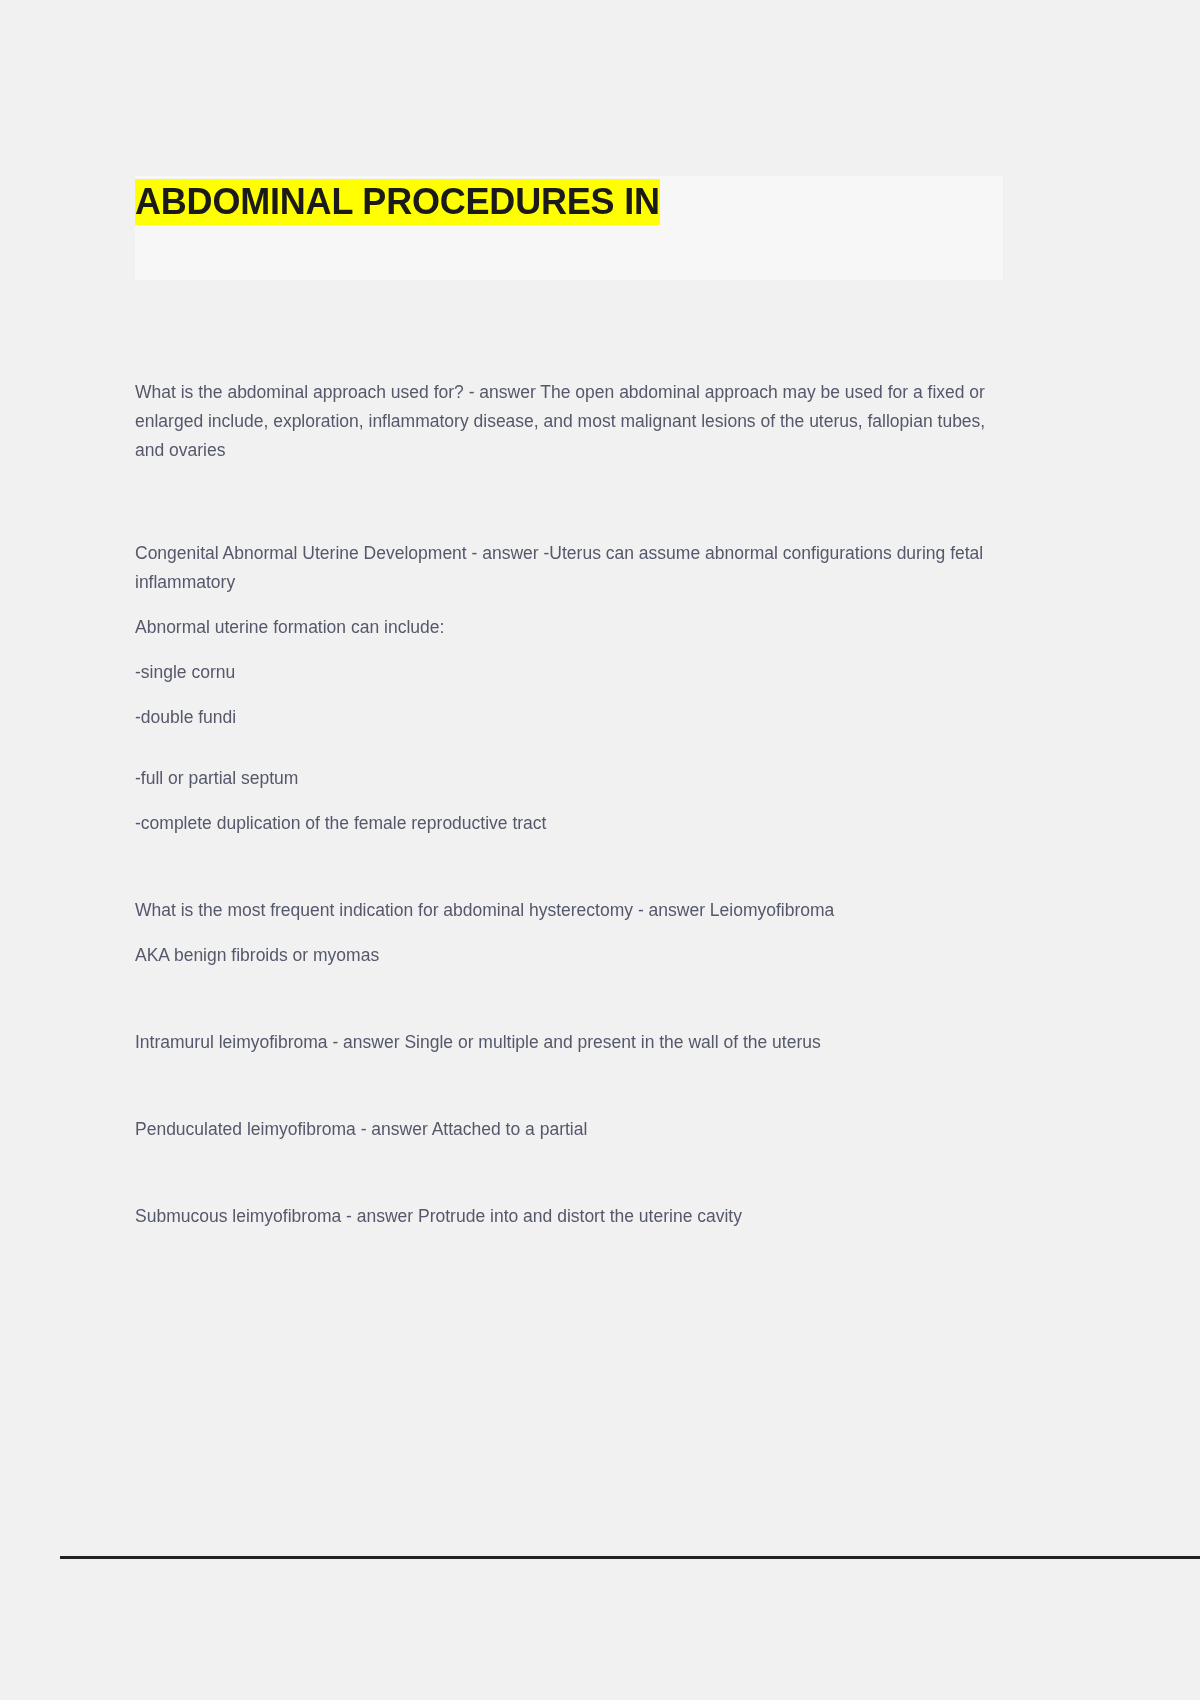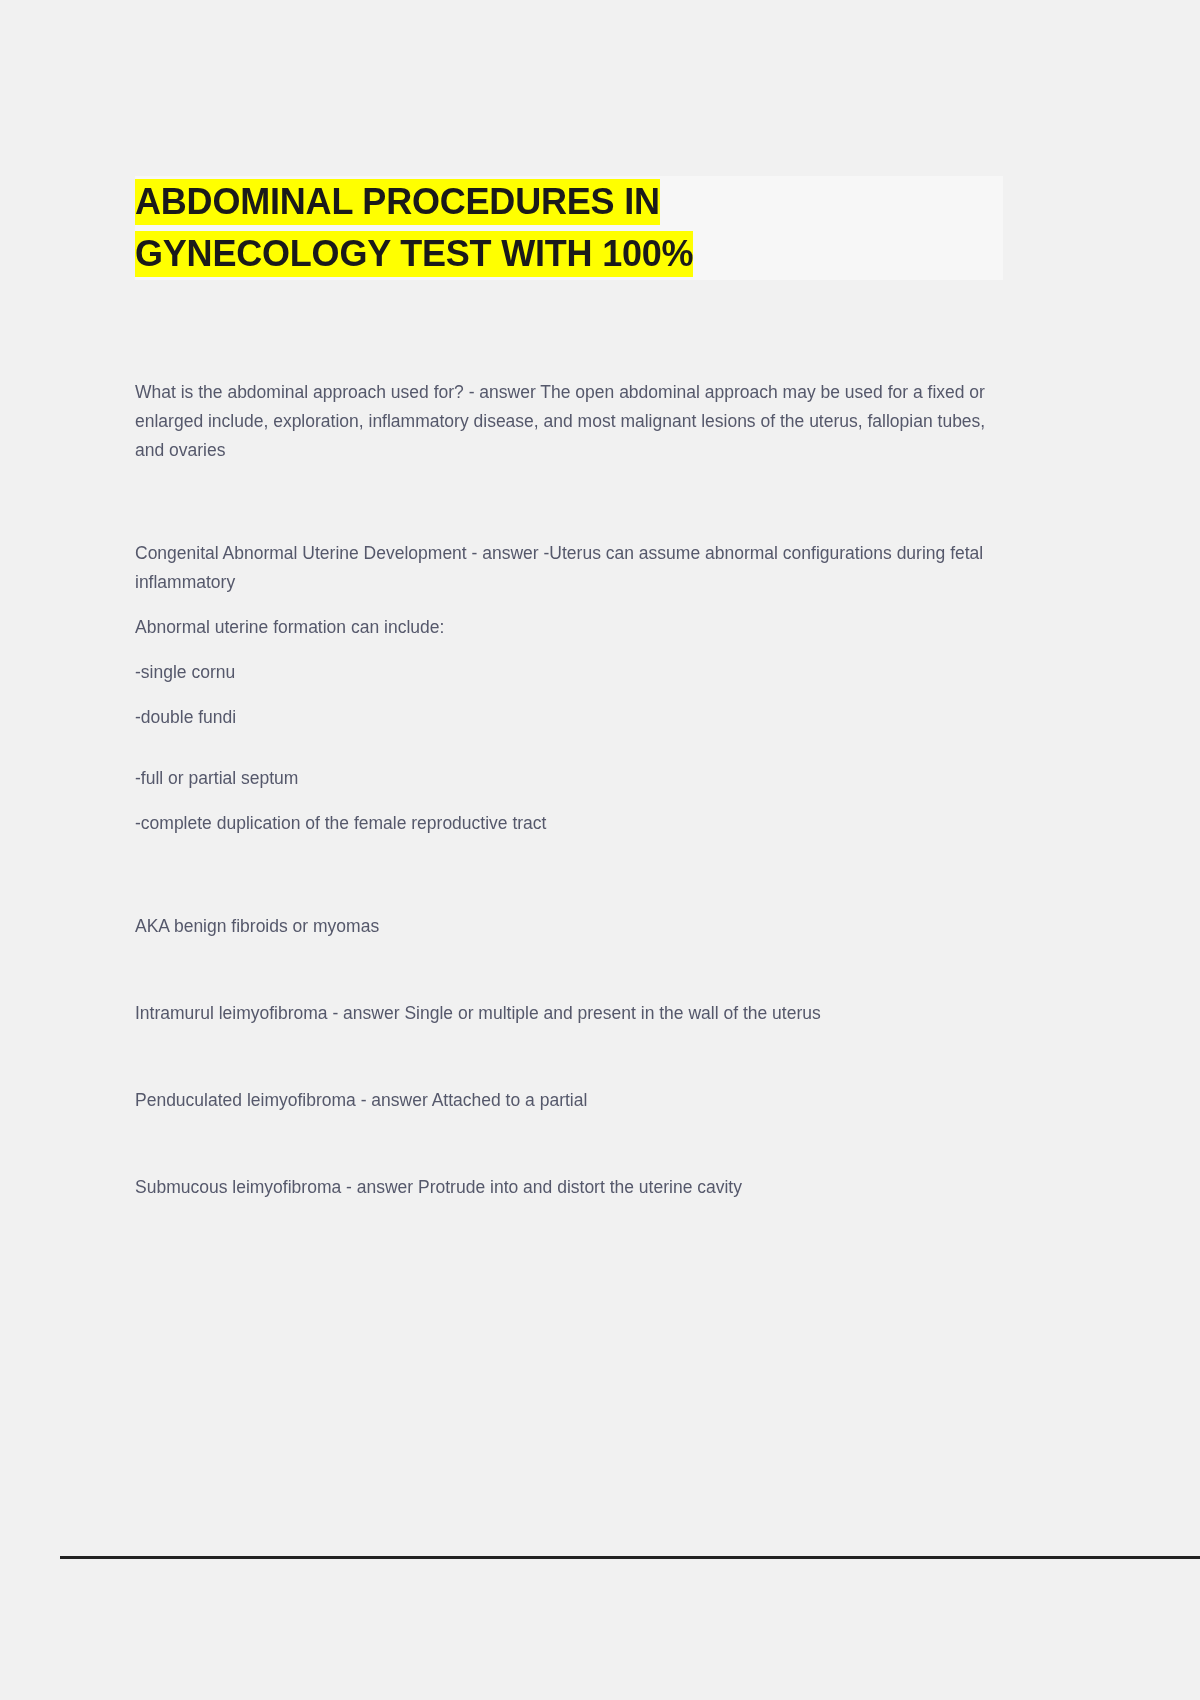--- a/index.html
+++ b/index.html
@@ -70,21 +70,21 @@
   }
 </style>
 </head>
 <body>
 
 <div class="page">
 
   <div class="title-block">
     <h1 class="title">
       <span class="hl">ABDOMINAL PROCEDURES IN</span><br>
-      <span class="hl">GYNECOLOGY TEST WITH 100%</span><br>
+      <br>
     </h1>
   </div>
 
   <div class="content">
 
     <p class="para">What is the abdominal approach used for? - answer The open abdominal approach may be used for a fixed or enlarged include, exploration, inflammatory disease, and most malignant lesions of the uterus, fallopian tubes, and ovaries</p>
     <div class="gap-sm"></div>
 
     <div class="gap-xl"></div>
 
@@ -101,20 +101,21 @@
     <div class="gap-sm"></div>
 
     <div class="gap-sm"></div>
 
     <p class="para">-full or partial septum</p>
     <div class="gap-sm"></div>
 
     <p class="para">-complete duplication of the female reproductive tract</p>
     <div class="gap-xl"></div>
 
+    <p class="para">What is the most frequent indication for abdominal hysterectomy - answer Leiomyofibroma</p>
     <div class="gap-sm"></div>
 
     <p class="para">AKA benign fibroids or myomas</p>
     <div class="gap-xl"></div>
 
     <p class="para">Intramurul leimyofibroma - answer Single or multiple and present in the wall of the uterus</p>
     <div class="gap-xl"></div>
 
     <p class="para">Penduculated leimyofibroma - answer Attached to a partial</p>
     <div class="gap-xl"></div>

